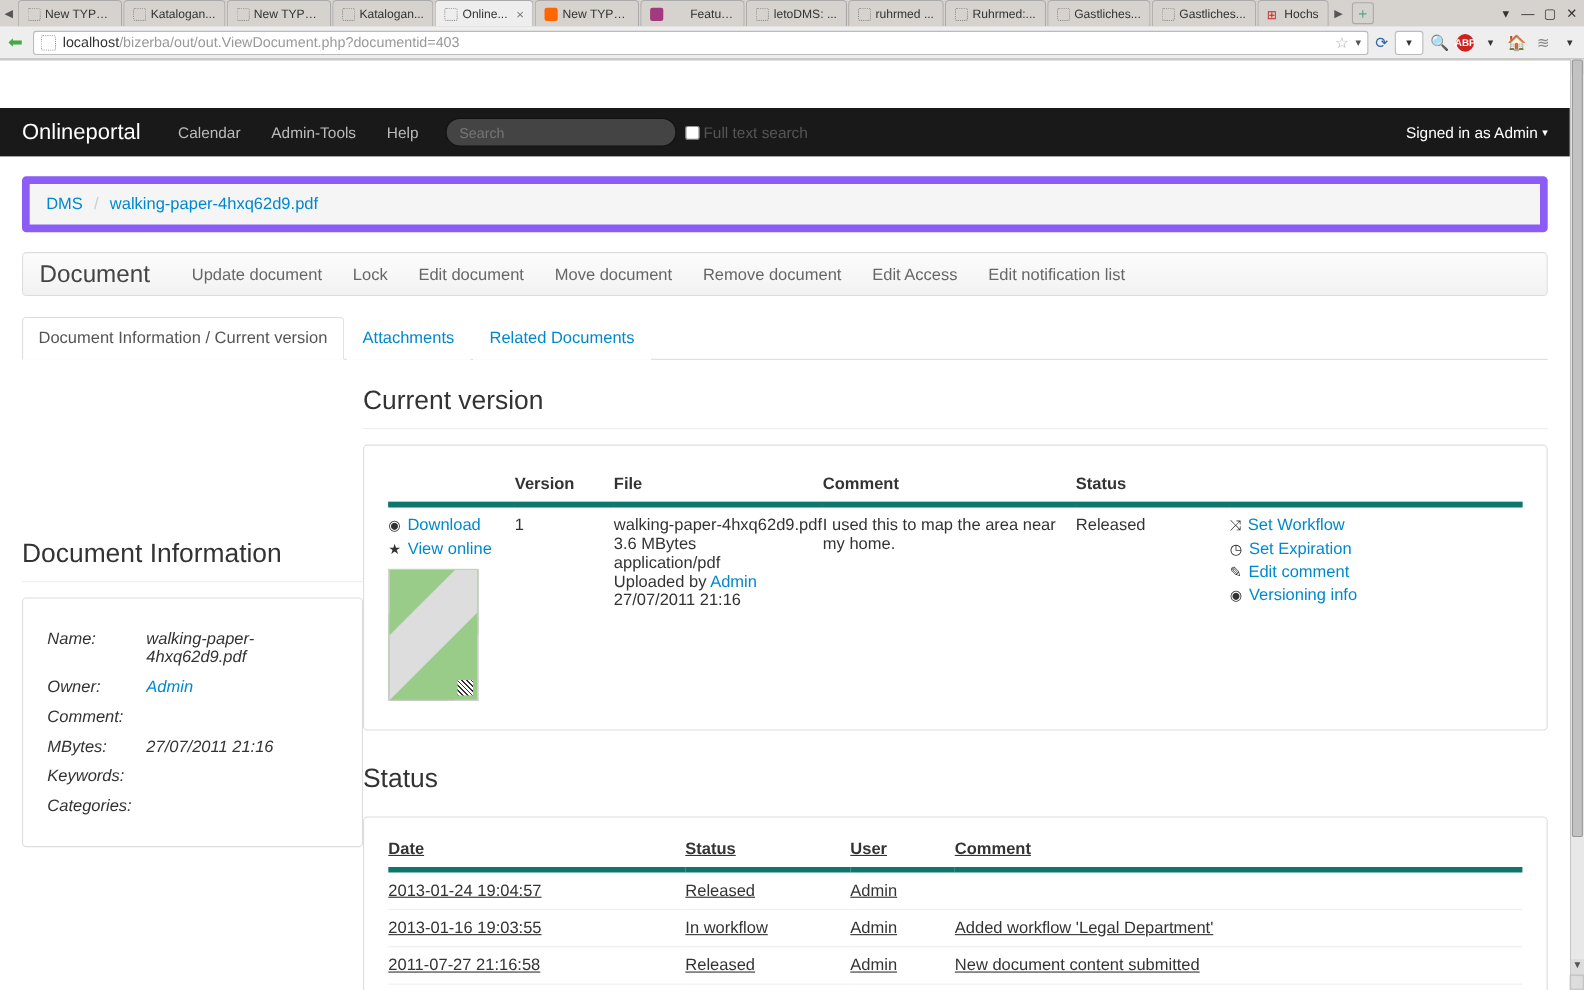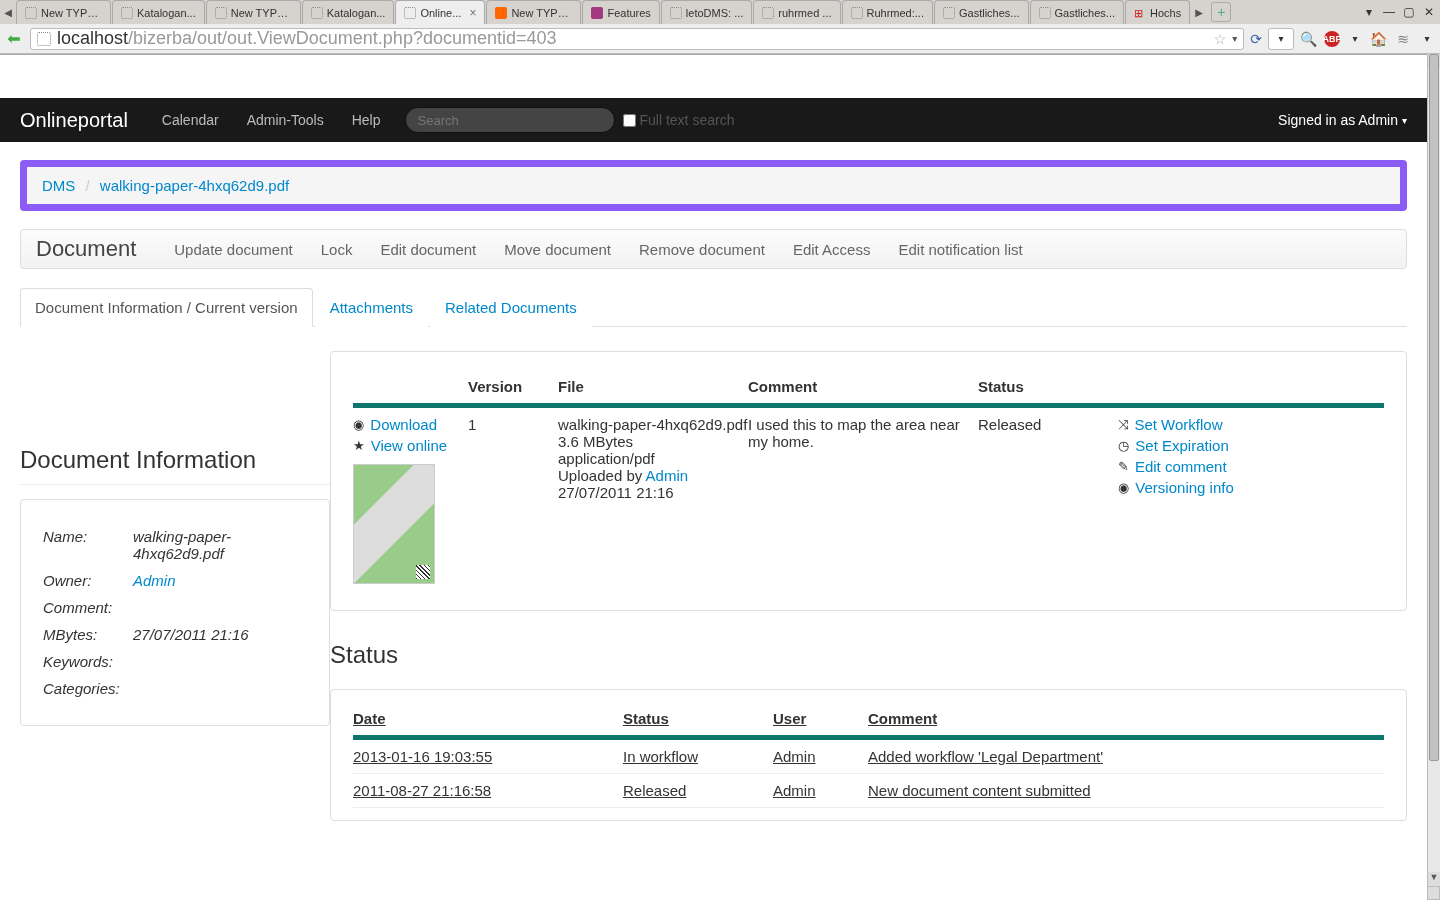--- a/index.html
+++ b/index.html
@@ -14,21 +14,21 @@
 .browser-tab .favicon { width: 12px; height: 12px; border: 1px dotted #888; border-radius: 2px; flex-shrink: 0; }
 .tab-close { font-size: 12px; color: #777; padding-left: 4px; }
 .new-tab-btn { width: 20px; height: 20px; border: 1px solid #aaa; border-radius: 3px; display: flex; align-items: center; justify-content: center; color: #5a8; margin: 0 4px; cursor: pointer; }
 .window-ctrl { display:flex; align-items:center; margin-left:auto; padding-right:4px; gap:6px; color:#333;}
 .window-btn{width:14px;text-align:center;font-size:12px;cursor:pointer;}
 
 .url-bar { display: flex; align-items: center; height: 30px; background: #eee; border-bottom: 1px solid #bbb; padding: 0 4px; gap: 6px; }
 .back-btn { width: 20px; text-align:center; color: #4a4; font-size: 16px; cursor:pointer; }
 .url-input-wrap { flex: 1; display: flex; align-items: center; background: #fff; border: 1px solid #bbb; border-radius: 3px; height: 22px; padding: 0 6px; }
 .url-favicon { width: 14px; height: 14px; border: 1px dotted #888; border-radius: 2px; margin-right: 6px; }
-.url-text { font-size: 18px; }
+.url-text { font-size: 13px; }
 .url-text .gray { color: #999; }
 .url-right-icons { margin-left: auto; display:flex; gap:6px; align-items:center; }
 .url-star { color:#aaa; font-size:14px; }
 .url-dropdown { color:#555; font-size:10px; }
 .url-reload { color:#36a; font-size:14px; }
 .toolbar-icon-box { width:26px; height:22px; border:1px solid #bbb; border-radius:3px; background:#fff; display:flex;align-items:center;justify-content:center; }
 .toolbar-icons { display:flex; gap:6px; align-items:center; }
 .tb-icon { width:18px; height:18px; display:flex; align-items:center; justify-content:center; font-size:14px; cursor:pointer;}
 .abp { background:#c22; color:#fff; border-radius:50%; font-size:9px; font-weight:bold; width:16px; height:16px; }
 
@@ -119,21 +119,21 @@
           <span class="favicon"></span>
           <span style="overflow: hidden; text-overflow: ellipsis;">Online...</span>
           <span class="tab-close">×</span>
         </div>
         <div class="browser-tab">
           <span class="favicon" style="background: rgb(255, 102, 0); border: none;"></span>
           <span style="overflow: hidden; text-overflow: ellipsis;">New TYPO...</span>
         </div>
         <div class="browser-tab">
           <span class="favicon" style="background: rgb(163, 57, 127); border: none;"></span>
-          <span style="overflow: hidden; text-overflow: ellipsis;">Features</span>
+          <span style="overflow: hidden; text-overflow: ellipsis; margin-left: 20px;">Features</span>
         </div>
         <div class="browser-tab">
           <span class="favicon"></span>
           <span style="overflow: hidden; text-overflow: ellipsis;">letoDMS: ...</span>
         </div>
         <div class="browser-tab">
           <span class="favicon"></span>
           <span style="overflow: hidden; text-overflow: ellipsis;">ruhrmed ...</span>
         </div>
         <div class="browser-tab">
@@ -255,20 +255,21 @@
               <div class="val"></div>
             </div>
         <div class="info-row">
               <div class="lbl">Categories:</div>
               <div class="val"></div>
             </div>
       </div>
     </div>
 
     <div class="right">
+      <h2 class="bordered">Current version</h2>
       <div class="ver-box">
         <table>
           <thead>
                 <tr>
             <th style="width:115px"></th>
             <th style="width:90px">Version</th>
             <th style="width:190px">File</th>
             <th style="width:230px">Comment</th>
             <th style="width:140px">Status</th>
             <th></th>
@@ -326,27 +327,33 @@
           <thead>
                 <tr>
             <th style="width:270px">Date</th>
             <th style="width:150px">Status</th>
             <th style="width:95px">User</th>
             <th>Comment</th>
           </tr>
               </thead>
           <tbody id="status-rows">
                 <tr>
+                  <td>2013-01-24 19:04:57</td>
+                  <td>Released</td>
+                  <td>Admin</td>
+                  <td></td>
+                </tr>
+                <tr>
                   <td>2013-01-16 19:03:55</td>
                   <td>In workflow</td>
                   <td>Admin</td>
                   <td>Added workflow 'Legal Department'</td>
                 </tr>
                 <tr>
-                  <td>2011-08-27 21:16:58</td>
+                  <td>2011-07-27 21:16:58</td>
                   <td>Released</td>
                   <td>Admin</td>
                   <td>New document content submitted</td>
                 </tr>
               </tbody>
         </table>
       </div>
     </div>
   </div>
 </div>

